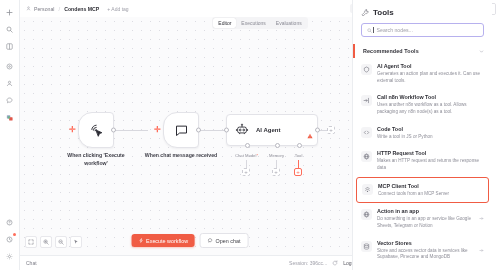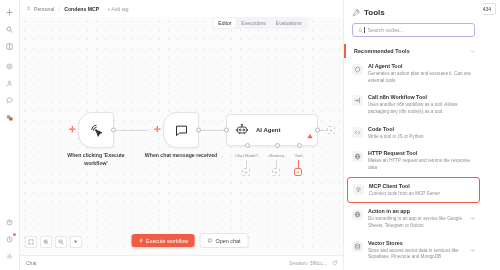--- a/index.html
+++ b/index.html
@@ -199,21 +199,21 @@
     display: flex; align-items: center; padding: 0 6px;
     font-size: 5px; color: #7d7d87; z-index: 5;
   }
   .sb-left { white-space: nowrap; }
   .sb-right { margin-left: auto; display: flex; align-items: center; gap: 5px; }
   .sb-session { color: #a0a0aa; white-space: nowrap; }
   .sb-logs { color: #5a5a63; white-space: nowrap; }
 
   
   .panel {
-    position: absolute; top: 0; right: 17px; width: 140px; height: 270px;
+    position: absolute; top: 0; right: 8px; width: 140px; height: 270px;
     background: #fff; border-left: 1px solid #ebedf0;
     z-index: 7; display: flex; flex-direction: column;
     overflow: hidden;
   }
   .panel-head {
     display: flex; align-items: center; gap: 4px;
     padding: 8px 8px 6px 8px;
   }
   .panel-title { font-size: 8px; font-weight: bold; color: #2f2f36; }
   .panel-ico { color: #86868f; display: flex; }

